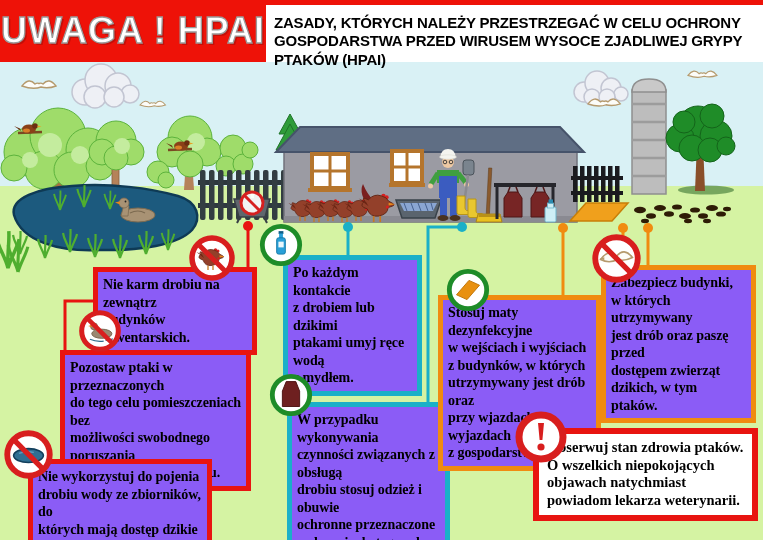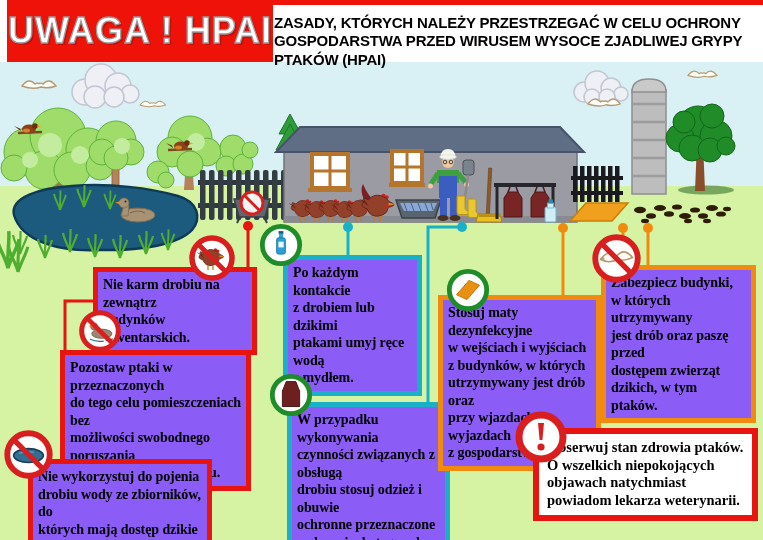--- a/index.html
+++ b/index.html
@@ -1,19 +1,19 @@
 <!DOCTYPE html>
 <html><head>
 <meta charset="utf-8">
 <style>
   html,body{margin:0;padding:0;background:#fff;}
   .poster{position:relative;width:763px;height:540px;background:#fff;overflow:hidden;
           font-family:"Liberation Sans",sans-serif;}
   
-  .banner{position:absolute;left:7px;top:0;width:266px;height:62px;background:#ee1208;
+  .banner{position:absolute;left:0;top:0;width:266px;height:62px;background:#ee1208;
           display:flex;align-items:center;justify-content:center;z-index:4;}
   .banner-text{font-weight:bold;font-size:36px;color:#fff;letter-spacing:1px;
           -webkit-text-stroke:1.3px #9a9a9a;text-shadow:2px 2px 0 rgba(100,10,10,.30);}
   .top-strip{position:absolute;left:266px;top:0;width:497px;height:5px;background:#ee1208;z-index:4;}
   .page-title{position:absolute;left:274px;top:14px;width:486px;font-weight:bold;font-size:15px;
           line-height:1.22;color:#000;white-space:pre-line;letter-spacing:-0.2px;z-index:4;}
   
   .scene-art{position:absolute;left:0;top:0;z-index:0;}
   
   .callout{box-sizing:border-box;position:absolute;z-index:2;background:#8b5cf6;

